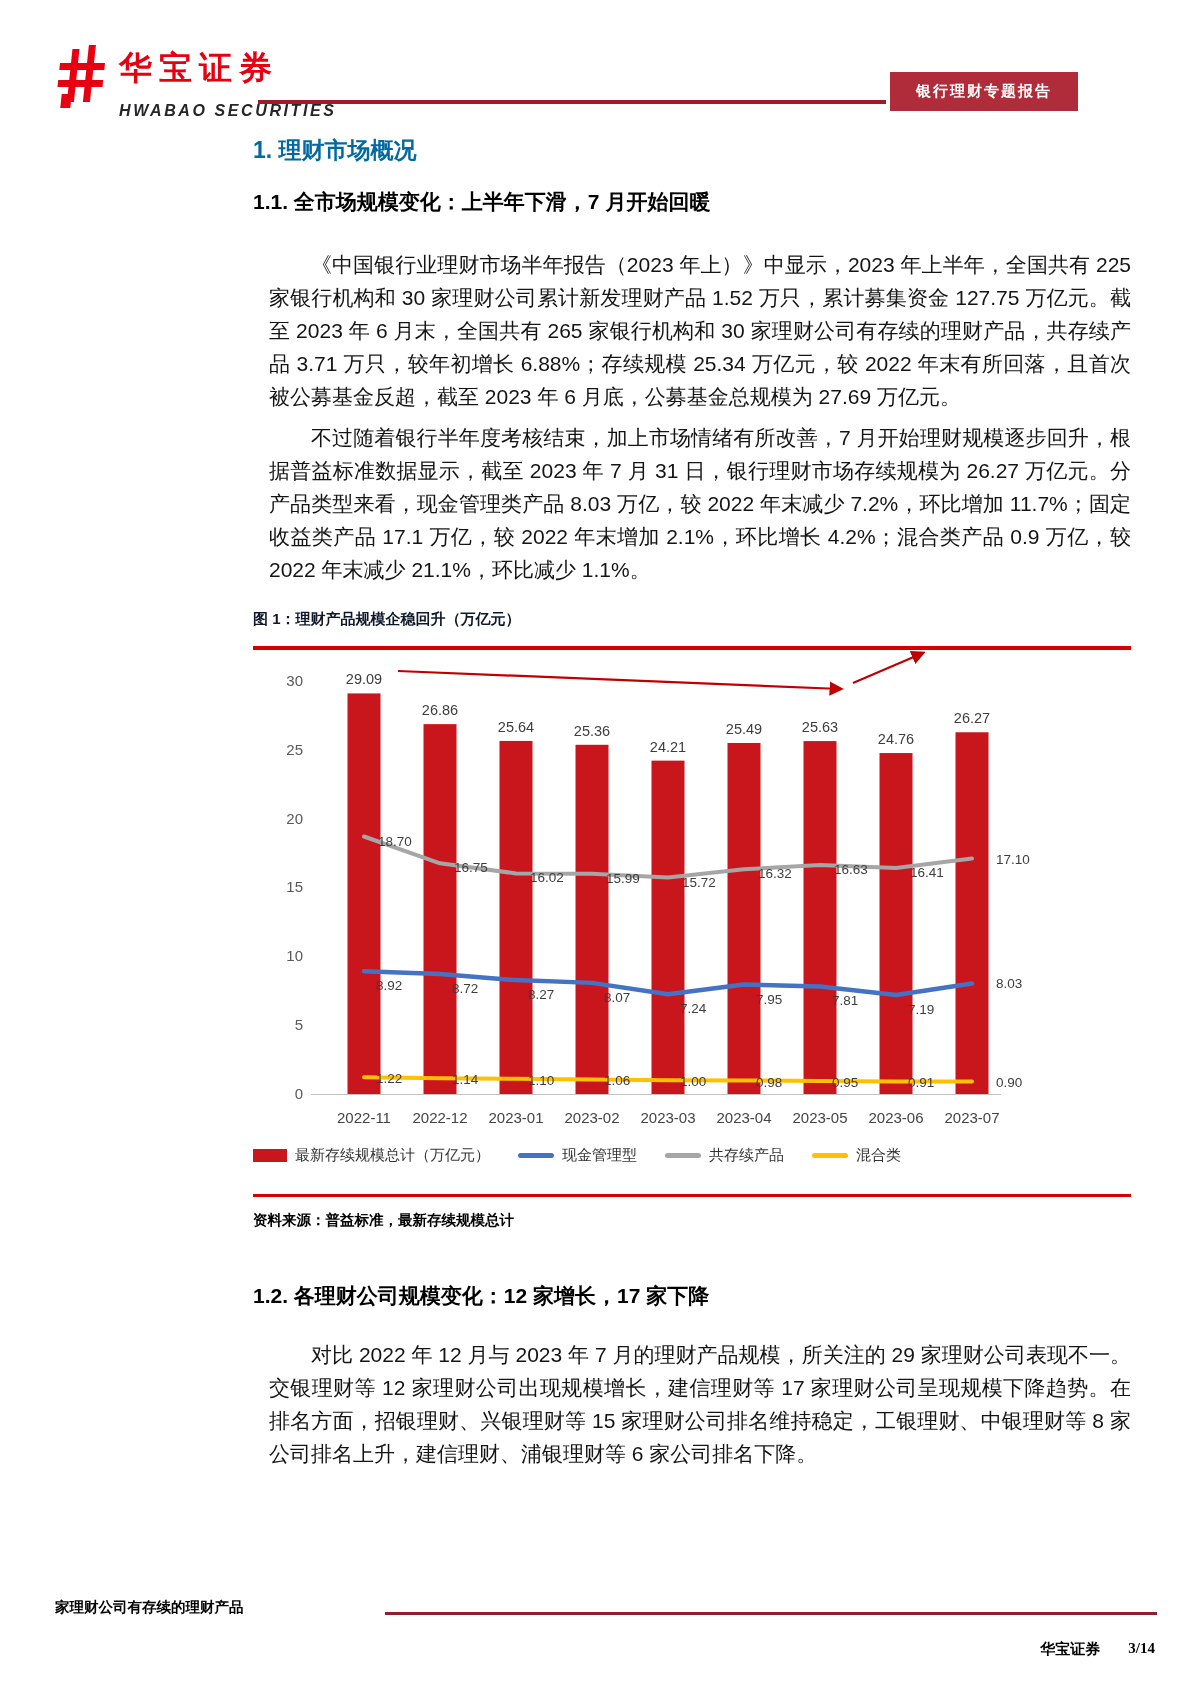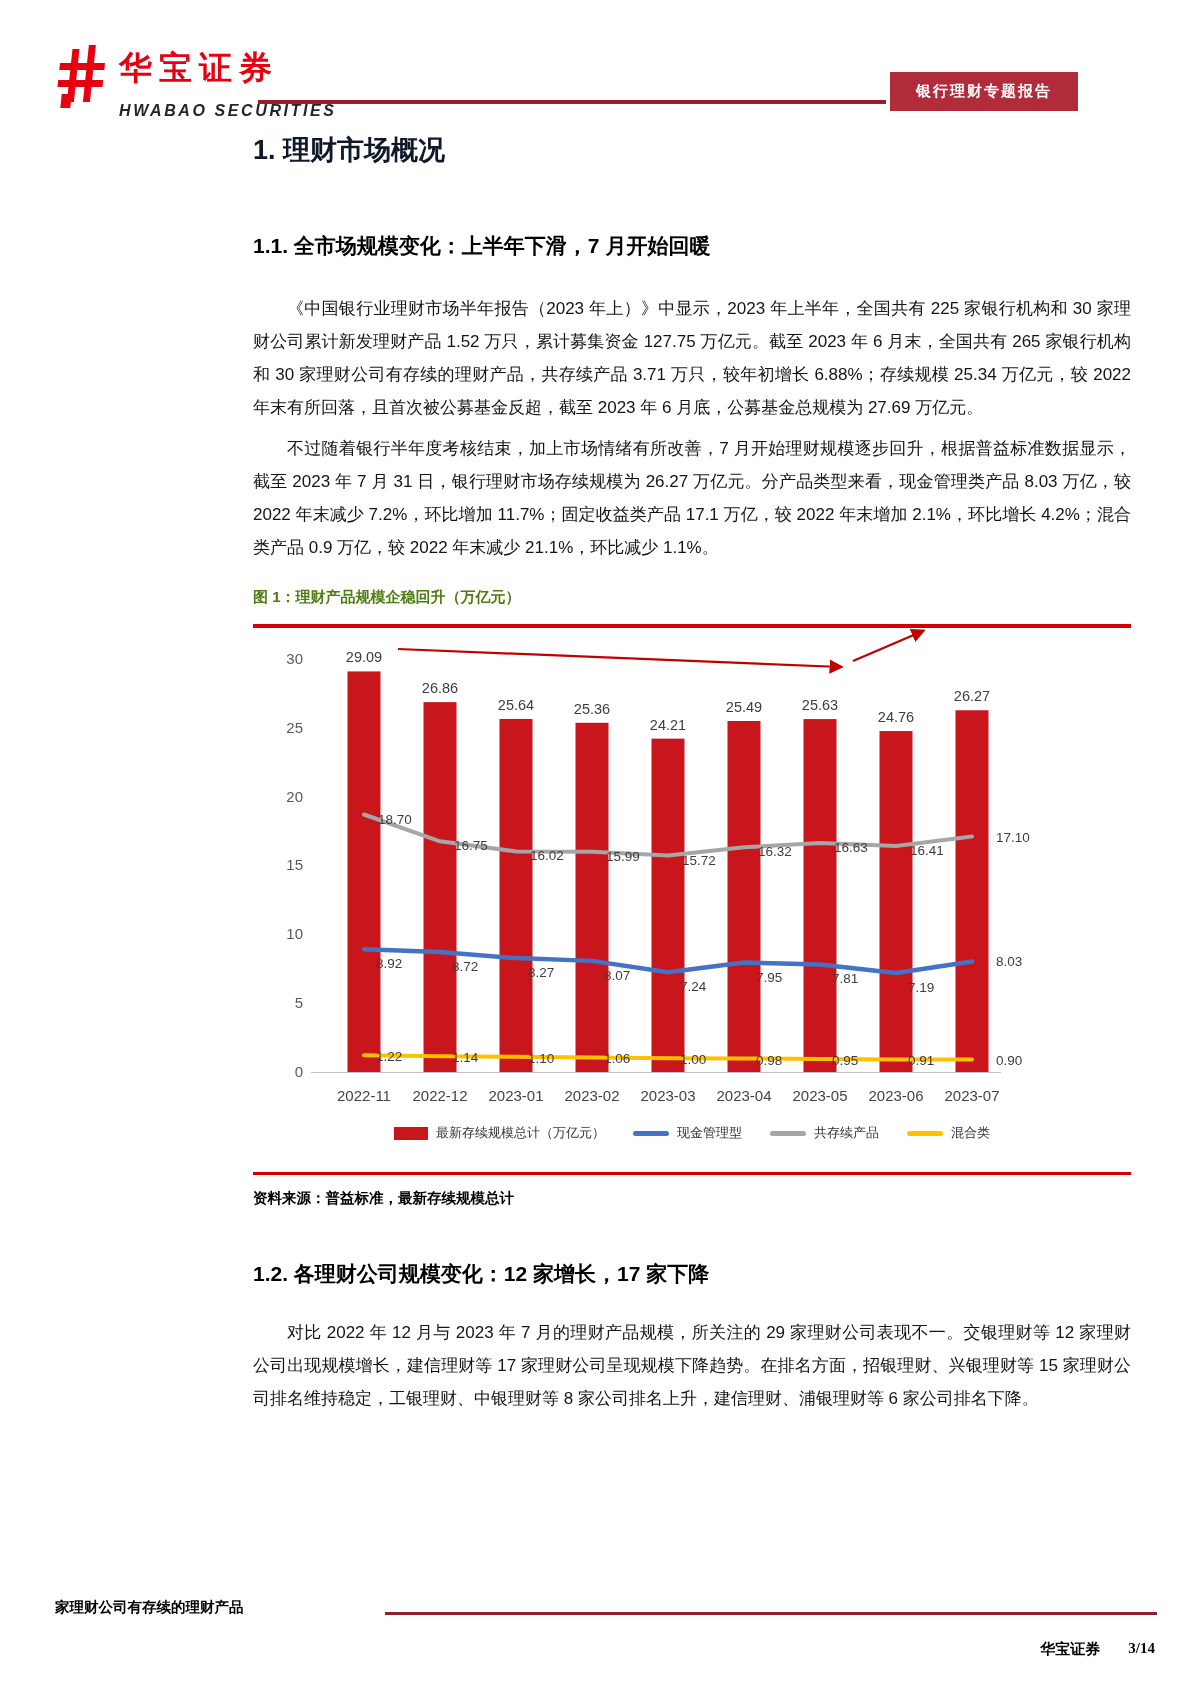--- a/index.html
+++ b/index.html
@@ -13,30 +13,30 @@
   .logo-mark{width:54px;height:64px;margin-right:10px;}
   .logo-text{display:flex;flex-direction:column;margin-top:6px;}
   .logo-cn{color:#E60012;font-size:33px;font-weight:bold;letter-spacing:7px;line-height:36px;}
   .logo-en{color:#26262a;font-size:16px;font-weight:bold;letter-spacing:2.6px;margin-top:16px;font-style:italic;}
   .header-line{position:absolute;left:258px;top:100px;width:628px;height:4px;background:#9C1D28;}
   .badge{position:absolute;left:890px;top:72px;width:188px;height:39px;background:#B02C3A;
     color:#fff;font-size:15px;font-weight:bold;display:flex;align-items:center;justify-content:center;
     letter-spacing:2px;}
   
   .content{position:absolute;left:253px;top:136px;width:878px;}
-  .h1{font-size:27px;font-weight:bold;line-height:28px;margin:0 0 68px 0;color:#0f172a;}
+  .h1{font-size:23px;font-weight:bold;line-height:28px;margin:0 0 24px 0;color:#0369a1;}
   .h2{font-size:21px;font-weight:bold;line-height:28px;margin:0 0 32px 0;color:#000;}
   .h2.second{margin-top:52px;margin-bottom:28px;}
-  .para{font-size:17px;line-height:33px;text-align:justify;text-indent:2em;margin:0 0 8px 0;color:#141414;}
+  .para{font-size:21px;line-height:33px;text-align:justify;text-indent:2em;margin:0 0 8px 16px;color:#141414;}
   .para.p2{margin-bottom:0;}
   
-  .fig-caption{font-size:15px;font-weight:bold;line-height:22px;margin:22px 0 16px 0;color:#4d7c0f;}
+  .fig-caption{font-size:15px;font-weight:bold;line-height:22px;margin:22px 0 16px 0;color:#0f172a;}
   .fig-rule-top{height:4px;background:#D40000;}
   .chart-svg{display:block;width:875px;height:486px;}
-  .legend{display:flex;justify-content:center;align-items:center;gap:28px;font-size:13px;
+  .legend{display:flex;justify-content:flex-start;align-items:center;gap:28px;font-size:15px;
     color:#333;margin:4px 0 24px 0;height:30px;}
   .legend-item{display:flex;align-items:center;gap:8px;}
   .sw-bar{display:inline-block;width:34px;height:13px;}
   .sw-line{display:inline-block;width:36px;height:5px;border-radius:3px;}
   .fig-rule-bottom{height:3px;background:#D40000;}
   .fig-source{font-family:"Liberation Serif","DejaVu Serif",serif;font-weight:bold;
     font-size:14.5px;margin-top:14px;color:#000;}
   
   .footer-disclaimer{position:absolute;left:55px;top:1598px;font-size:14.5px;font-weight:bold;
     font-family:"Liberation Serif","DejaVu Serif",serif;color:#000;}

